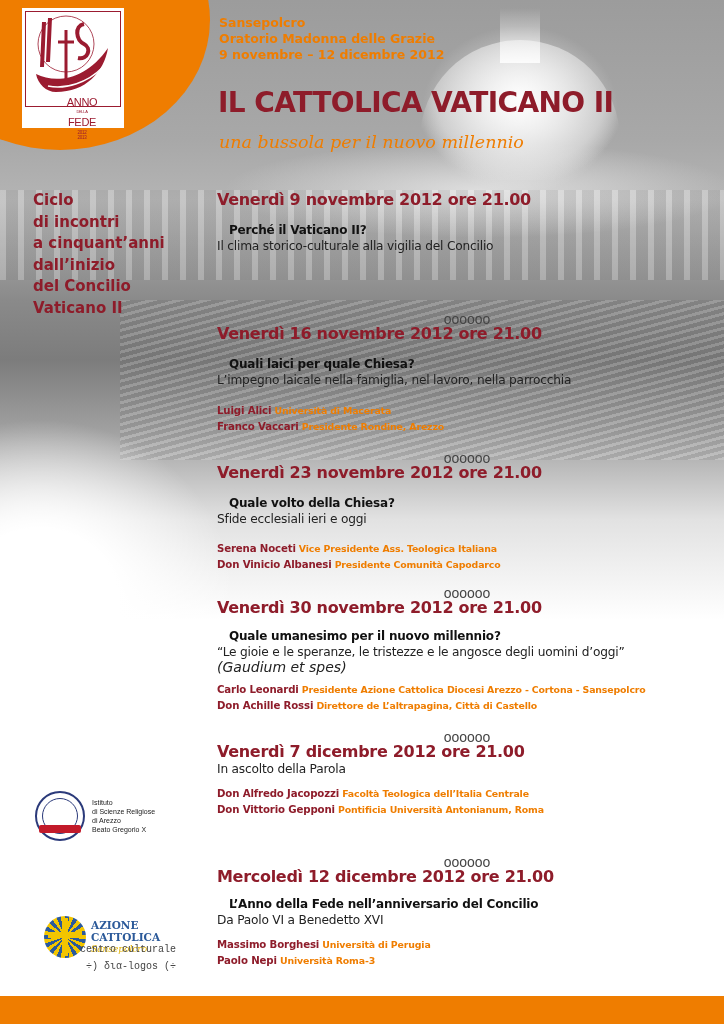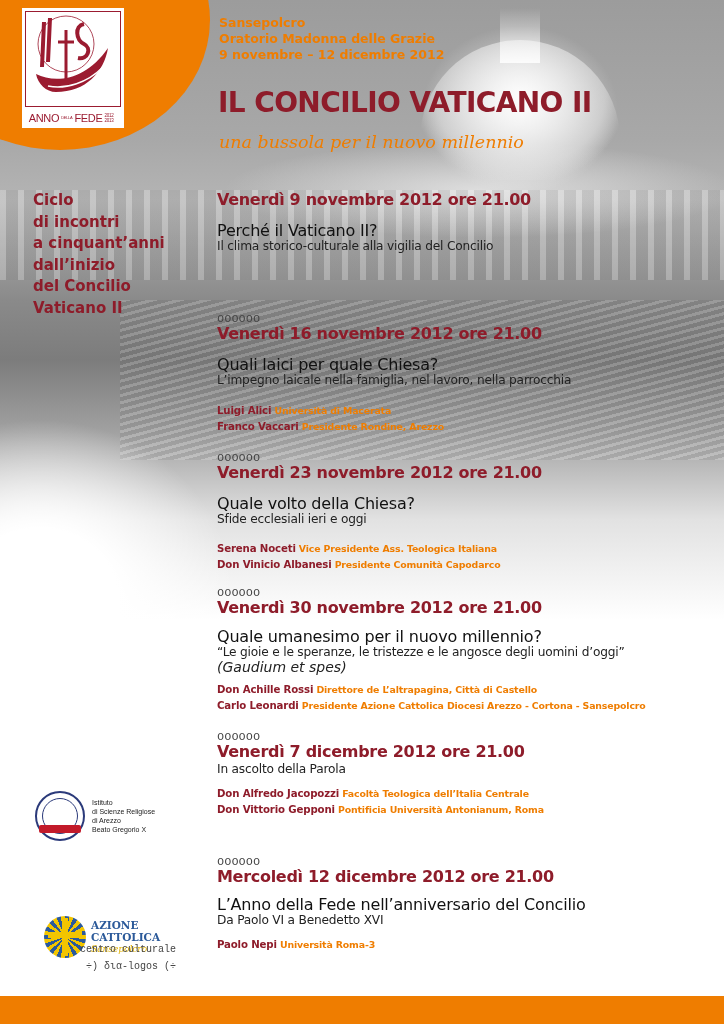--- a/index.html
+++ b/index.html
@@ -46,40 +46,40 @@
   }
   .logo-box {
     position:absolute; left:22px; top:8px; width:102px; height:120px;
     background:#fff;
   }
   .logo-inner {
     position:absolute; left:3px; top:3px; width:96px; height:96px;
     border:1.5px solid #9b1b30;
   }
   .logo-caption {
-    position:absolute; left:0; top:103px; width:98px; height:14px;
+    position:absolute; left:11px; top:103px; width:98px; height:14px;
     display:flex; align-items:center; justify-content:center; gap:2px;
-    color:#9b1b30; font-family:"Liberation Sans", sans-serif; font-size:11px; letter-spacing:-0.3px;
+    color:#9b1b30; font-family:"Liberation Sans", sans-serif; font-size:11px; letter-spacing:-0.3px;flex-direction:column;
   }
   .logo-caption .small { font-size:4px; line-height:4px; }
   .logo-caption .years { font-size:4.5px; line-height:5px; display:flex; flex-direction:column; }
 
   
   .venue { position:absolute; left:219px; top:15px; color:#ef7d00; font-family:"DejaVu Sans", sans-serif; font-weight:bold; font-size:12.5px; line-height:16px; }
   .main-title { position:absolute; left:218px; top:86px; color:#8e1c2a; font-family:"DejaVu Sans", sans-serif; font-weight:bold; font-size:28px; letter-spacing:-0.6px; white-space:nowrap; }
   .subtitle { position:absolute; left:219px; top:132px; color:#ef7d00; font-family:"DejaVu Serif", serif; font-style:italic; font-size:17.5px; white-space:nowrap; }
 
   .side-title { position:absolute; left:33px; top:190px; color:#8e1c2a; font-family:"DejaVu Sans", sans-serif; font-weight:bold; font-size:15px; line-height:21.5px; }
 
   
   .events { position:absolute; left:217px; top:190px; width:500px; }
   .event { position:absolute; left:0; width:500px; }
-  .sep { font-size:12px; color:#444; letter-spacing:0px; height:10px; line-height:10px; font-family:Liberation Mono, monospace; }
+  .sep { font-size:14px; color:#444; letter-spacing:0px; height:10px; line-height:10px; font-family:Liberation Sans, sans-serif;text-align:center; }
   .date { color:#8e1c2a; font-weight:bold; font-size:16px; line-height:20px; letter-spacing:-0.3px; white-space:nowrap; }
-  .q { color:#111; font-weight:normal; font-size:16px; line-height:17px; margin-top:9px; white-space:nowrap; letter-spacing:-0.2px; }
+  .q { color:#111; font-weight:bold; font-size:12px; line-height:17px; margin-top:9px; white-space:nowrap; letter-spacing:-0.2px;padding-left:12px; }
   .sub { color:#222; font-size:12.2px; line-height:15px; white-space:nowrap; letter-spacing:-0.2px; }
   .note { color:#222; font-size:14px; font-style:italic; line-height:14px; }
   .speakers { margin-top:11px; }
   .sp { font-size:10.2px; line-height:16px; white-space:nowrap; letter-spacing:-0.15px; }
   .sp .name { color:#8e1c2a; font-weight:bold; }
   .sp .role { color:#ef7d00; font-weight:bold; font-size:9.4px; }
 
   
   .isr { position:absolute; left:35px; top:791px; width:160px; height:50px; }
   .isr-seal { position:absolute; left:0; top:0; width:50px; height:50px; border-radius:50%; border:2px solid #2b3a7a; background:#fff; }
@@ -132,21 +132,21 @@
     </span>
   </div>
 </div>
 
 <div class="venue">
   <div>Sansepolcro</div>
   <div>Oratorio Madonna delle Grazie</div>
   <div>9 novembre – 12 dicembre 2012</div>
 </div>
 
-<div class="main-title">IL CONCILIO VATICANO II</div>
+<div class="main-title">IL CATTOLICA VATICANO II</div>
 <div class="subtitle">una bussola per il nuovo millennio</div>
 
 <div class="side-title">
   <div>Ciclo</div>
   <div>di incontri</div>
   <div>a cinquant’anni</div>
   <div>dall’inizio</div>
   <div>del Concilio</div>
   <div>Vaticano II</div>
 </div>
@@ -181,41 +181,42 @@
     </div>
   </div>
 
   <div class="event" style="top:398px;">
     <div class="sep">oooooo</div>
     <div class="date">Venerdì 30 novembre 2012 ore 21.00</div>
     <div class="q" style="margin-top:10px;">Quale umanesimo per il nuovo millennio?</div>
     <div class="sub">“Le gioie e le speranze, le tristezze e le angosce degli uomini d’oggi”</div>
     <div class="note">(Gaudium et spes)</div>
     <div class="speakers" style="margin-top:8px;">
+      <div class="sp"><span class="name">Carlo Leonardi</span> <span class="role">Presidente Azione Cattolica Diocesi Arezzo - Cortona - Sansepolcro</span></div>
       <div class="sp"><span class="name">Don Achille Rossi</span> <span class="role">Direttore de L’altrapagina, Città di Castello</span></div>
-      <div class="sp"><span class="name">Carlo Leonardi</span> <span class="role">Presidente Azione Cattolica Diocesi Arezzo - Cortona - Sansepolcro</span></div>
     </div>
   </div>
 
   <div class="event" style="top:542px;">
     <div class="sep">oooooo</div>
     <div class="date">Venerdì 7 dicembre 2012 ore 21.00</div>
     <div class="sub">In ascolto della Parola</div>
     <div class="speakers" style="margin-top:9px;">
       <div class="sp"><span class="name">Don Alfredo Jacopozzi</span> <span class="role">Facoltà Teologica dell’Italia Centrale</span></div>
       <div class="sp"><span class="name">Don Vittorio Gepponi</span> <span class="role">Pontificia Università Antonianum, Roma</span></div>
     </div>
   </div>
 
   <div class="event" style="top:667px;">
     <div class="sep">oooooo</div>
     <div class="date">Mercoledì 12 dicembre 2012 ore 21.00</div>
     <div class="q" style="margin-top:9px;">L’Anno della Fede nell’anniversario del Concilio</div>
     <div class="sub">Da Paolo VI a Benedetto XVI</div>
     <div class="speakers" style="margin-top:9px;">
+      <div class="sp"><span class="name">Massimo Borghesi</span> <span class="role">Università di Perugia</span></div>
       <div class="sp"><span class="name">Paolo Nepi</span> <span class="role">Università Roma-3</span></div>
     </div>
   </div>
 </div>
 
 <div class="isr">
   <div class="isr-seal">
     <div class="ring"></div>
     <div class="banner"></div>
   </div>

